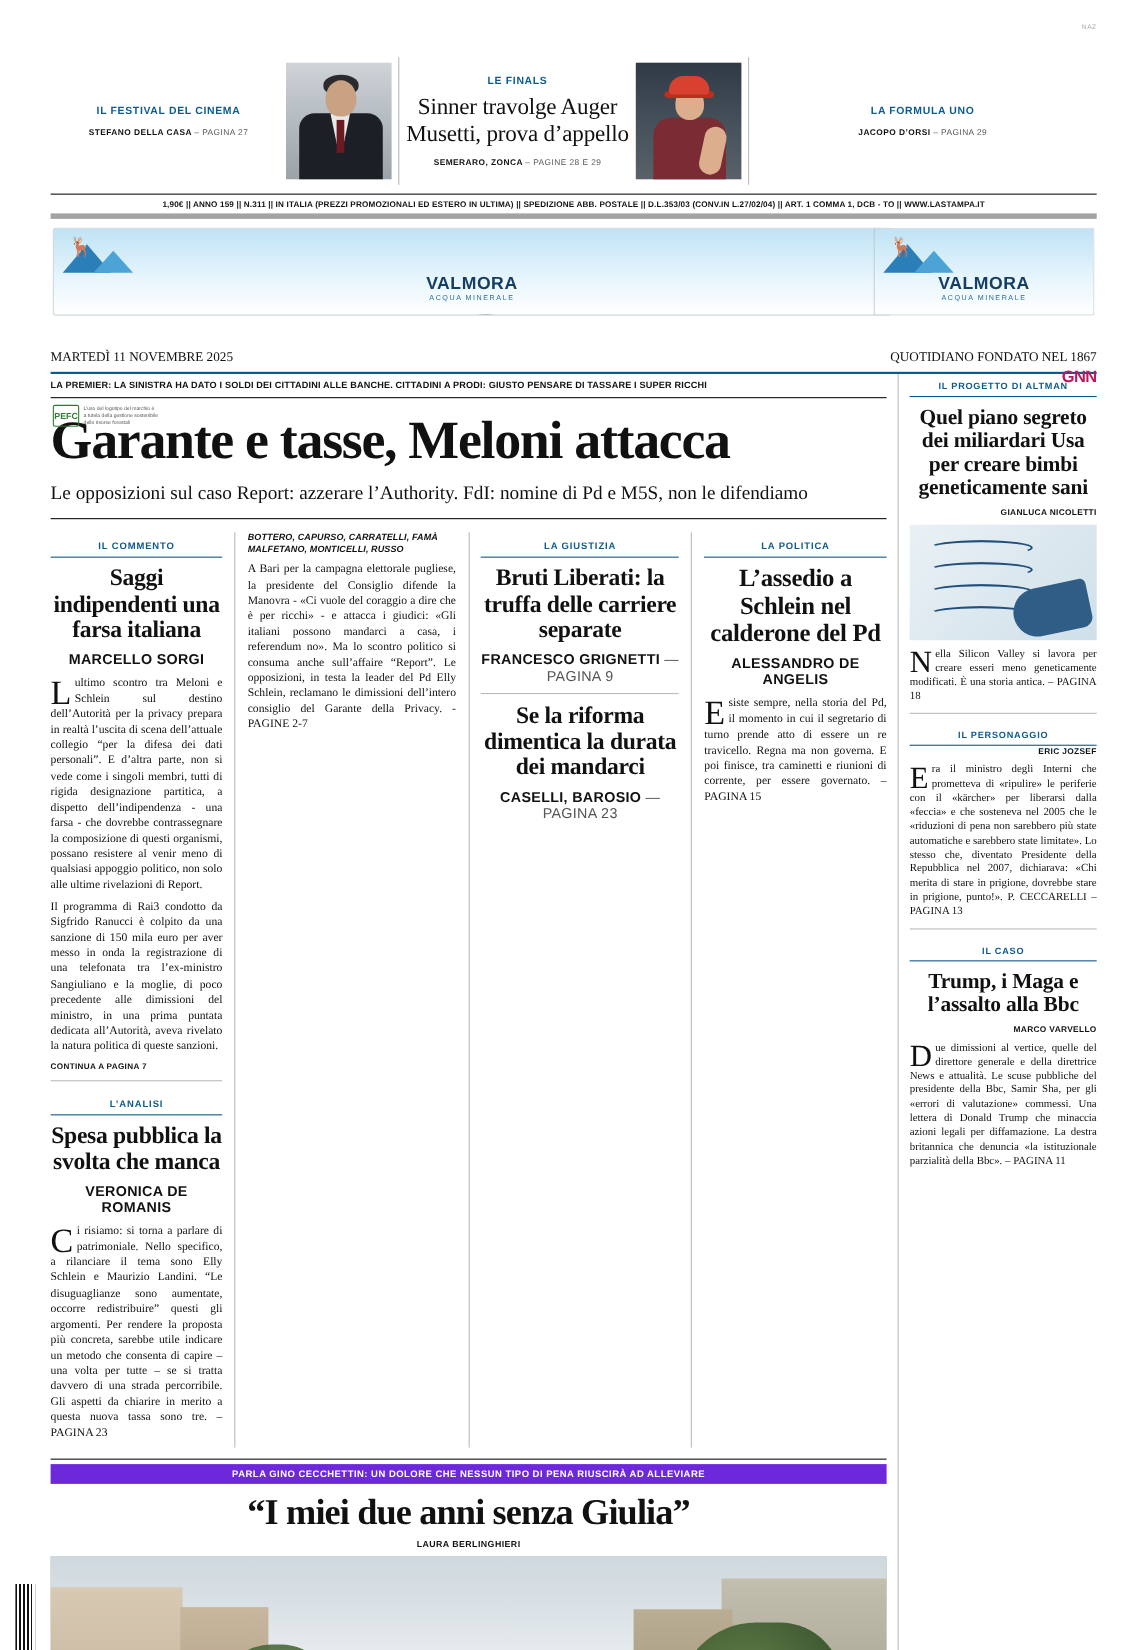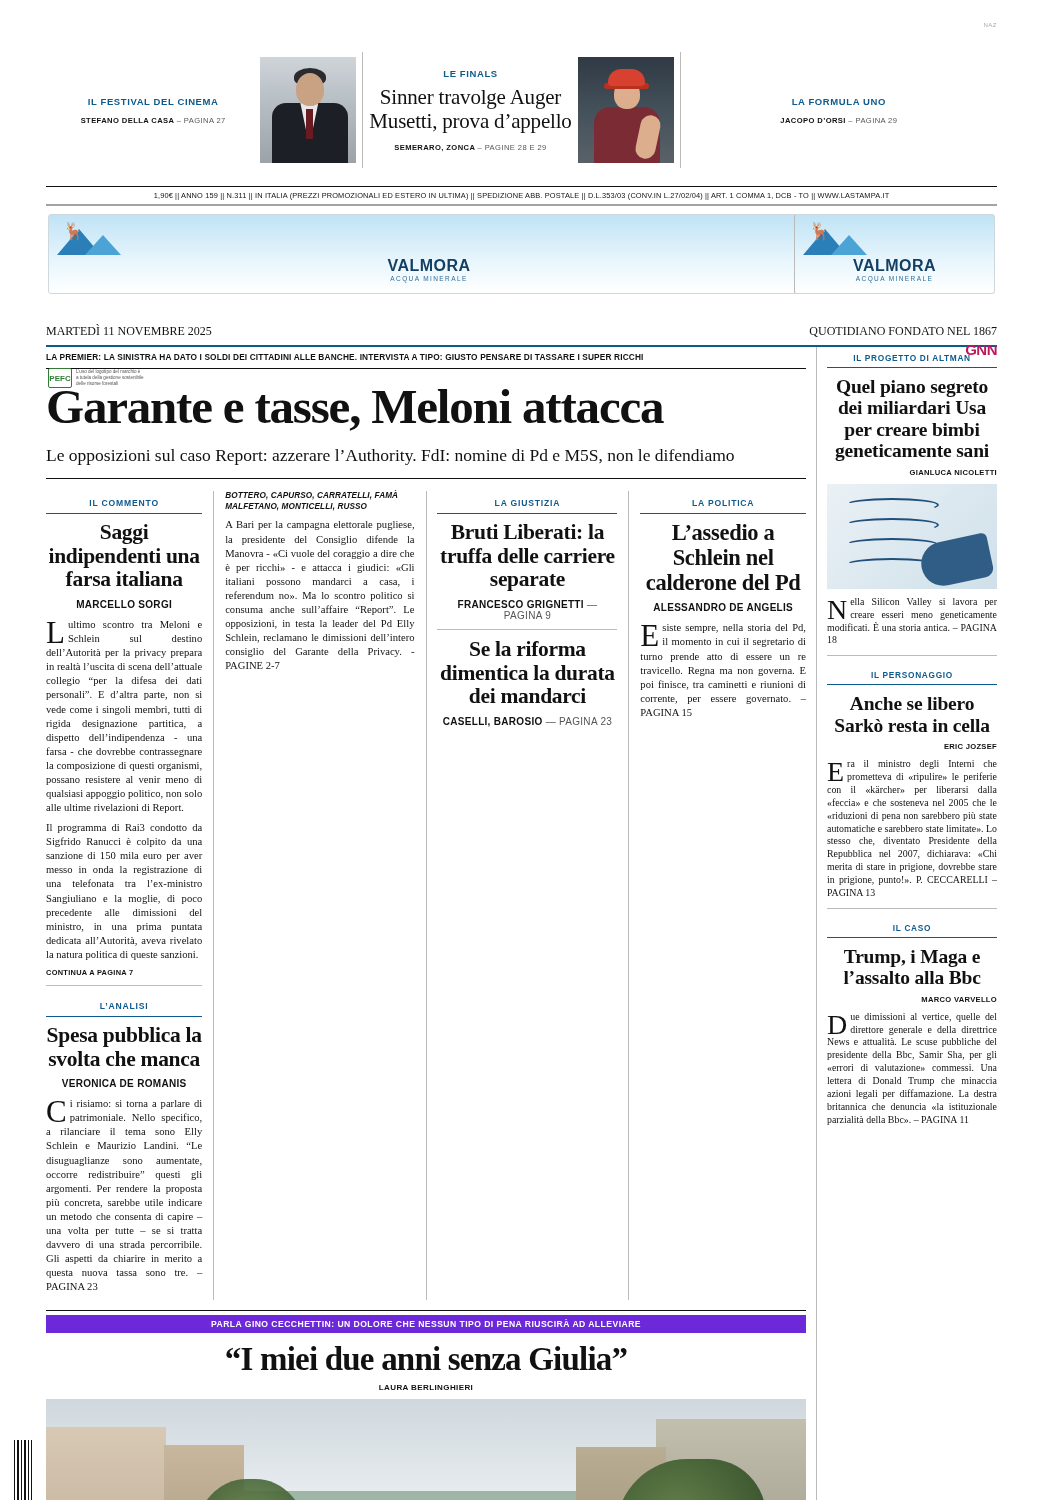--- a/index.html
+++ b/index.html
@@ -28,21 +28,21 @@
 
   
   .ph-sinner{background:linear-gradient(180deg,#2f3a44 0%,#46525c 55%,#5a6168 100%);}
   .ph-sinner .cap{position:absolute;left:30px;top:12px;width:37px;height:17px;border-radius:14px 14px 4px 4px;background:#d8402f;}
   .ph-sinner .visor{position:absolute;left:26px;top:26px;width:45px;height:6px;border-radius:3px;background:#b8311f;}
   .ph-sinner .face{position:absolute;left:36px;top:24px;width:26px;height:28px;border-radius:46%;background:#dcae8d;}
   .ph-sinner .torso{position:absolute;left:16px;top:50px;width:66px;height:58px;background:#7b2b33;border-radius:16px 16px 0 0;}
   .ph-sinner .arm{position:absolute;left:60px;top:58px;width:20px;height:44px;background:#dcae8d;border-radius:10px;transform:rotate(12deg);}
 
   
-  .infoline{margin:12px 46px 0 46px;border-top:1px solid #111;border-bottom:2px solid #a3a3a3;padding:4px 0;font-family:"Liberation Sans",sans-serif;font-size:7.4px;letter-spacing:.15px;text-align:center;color:#111;}
+  .infoline{margin:2px 46px 0 46px;border-top:1px solid #111;border-bottom:5px solid #a3a3a3;padding:4px 0;font-family:"Liberation Sans",sans-serif;font-size:7.4px;letter-spacing:.15px;text-align:center;color:#111;font-weight:bold;}
   .masthead{position:relative;margin:0 46px;height:118px;display:flex;align-items:center;justify-content:center;}
   .logo{font-family:"Liberation Serif",serif;font-weight:bold;font-size:82px;letter-spacing:-1px;line-height:1;}
   .valmora{position:absolute;top:8px;width:103px;height:78px;border-radius:3px;overflow:hidden;background:linear-gradient(180deg,#bfe3f5 0%,#e9f6fd 60%,#ffffff 100%);border:1px solid #cfd8dd;}
   .valmora.left{left:2px;}
   .valmora.right{right:2px;}
   .vm-mount{position:absolute;left:8px;top:14px;width:0;height:0;border-left:22px solid transparent;border-right:22px solid transparent;border-bottom:26px solid #2a7fb8;}
   .vm-mount2{position:absolute;left:36px;top:20px;width:0;height:0;border-left:18px solid transparent;border-right:18px solid transparent;border-bottom:20px solid #4ba3d6;}
   .vm-deer{position:absolute;left:14px;top:6px;font-size:17px;color:#7a5a37;}
   .vm-name{position:absolute;left:0;right:0;top:42px;text-align:center;font-family:"Liberation Sans",sans-serif;font-weight:bold;font-size:16px;color:#123f63;letter-spacing:.5px;}
   .vm-sub{position:absolute;left:0;right:0;top:60px;text-align:center;font-family:"Liberation Sans",sans-serif;font-size:6.5px;letter-spacing:1.4px;color:#2c6e9a;}
@@ -69,21 +69,21 @@
   .coldiv{width:1px;background:#bbb;}
   .c1{width:165px;}
   .c2{width:200px;}
   .c3{width:190px;}
   .c4{width:175px;}
 
   .kicker{text-align:center;font-family:"Liberation Sans",sans-serif;font-size:8.6px;font-weight:bold;letter-spacing:.8px;color:#0d5b8e;text-transform:uppercase;padding-top:7px;}
   .kicker-line{border-bottom:1px solid #0d5b8e;margin:5px 0 7px;}
   h2.sec{font-size:21.5px;line-height:1.1;text-align:center;letter-spacing:-.3px;margin:0 0 7px;}
   h2.sec.big{font-size:22.5px;}
-  .byline{text-align:center;font-family:"Liberation Sans",sans-serif;font-size:10px;font-weight:bold;letter-spacing:.3px;margin-bottom:8px;}
+  .byline{text-align:center;font-family:"Liberation Sans",sans-serif;font-size:13px;font-weight:bold;letter-spacing:.3px;margin-bottom:8px;}
   .byline .pg{font-weight:normal;color:#555;}
   p.body{font-size:10.6px;line-height:1.33;text-align:justify;margin:0 0 6px;hyphens:auto;}
   .dropcap{float:left;font-size:31px;line-height:26px;font-weight:normal;padding:2px 3px 0 0;font-family:"Liberation Serif",serif;}
   .cont{font-family:"Liberation Sans",sans-serif;font-size:7.4px;font-weight:bold;letter-spacing:.3px;margin-top:4px;}
   .toptag{font-family:"Liberation Sans",sans-serif;font-size:8.2px;font-weight:bold;line-height:1.3;letter-spacing:.1px;margin-bottom:6px;font-style:italic;}
   .smallrule{border-top:1px solid #bbb;margin:8px 0;}
 
   
   .feature{margin-top:10px;border-top:1px solid #111;}
   .feat-band{background:#6d28d9;color:#fff;font-family:"Liberation Sans",sans-serif;font-size:8.6px;font-weight:bold;letter-spacing:.45px;text-align:center;padding:4px 0;margin-top:4px;}
@@ -190,21 +190,21 @@
     <div class="pefc-logo">PEFC</div>
     <div class="pefc-txt">L’uso del logotipo del marchio è a tutela della gestione sostenibile delle risorse forestali</div>
   </div>
 
   <div class="rule-blue"></div>
 
   <div class="content">
 
     <div class="left">
 
-      <div class="overline">LA PREMIER: LA SINISTRA HA DATO I SOLDI DEI CITTADINI ALLE BANCHE. INTERVISTA A TIPO: GIUSTO PENSARE DI TASSARE I SUPER RICCHI</div>
+      <div class="overline">LA PREMIER: LA SINISTRA HA DATO I SOLDI DEI CITTADINI ALLE BANCHE. CITTADINI A PRODI: GIUSTO PENSARE DI TASSARE I SUPER RICCHI</div>
       <h1 class="main">Garante e tasse, Meloni attacca</h1>
       <div class="subhead">Le opposizioni sul caso Report: azzerare l’Authority. FdI: nomine di Pd e M5S, non le difendiamo</div>
 
       <div class="cols3">
 
         <div class="col c1">
           <div class="kicker">IL COMMENTO</div>
           <div class="kicker-line"></div>
           <h2 class="sec">Saggi indipendenti una farsa italiana</h2>
           <div class="byline">MARCELLO SORGI</div>
@@ -284,21 +284,20 @@
             </div>
           <div class="hand"></div>
         </div>
         <p class="rbody"><span class="rdrop">N</span><span>ella Silicon Valley si lavora per creare esseri meno geneticamente modificati. È una storia antica.</span> <span class="pg">– PAGINA 18</span></p>
       </div>
 
       <div class="smallrule"></div>
 
       <div>
         <div class="r-kicker">IL PERSONAGGIO</div>
-        <h2 class="rsec">Anche se libero Sarkò resta in cella</h2>
         <div class="r-by">ERIC JOZSEF</div>
         <p class="rbody"><span class="rdrop">E</span><span>ra il ministro degli Interni che prometteva di «ripulire» le periferie con il «kärcher» per liberarsi dalla «feccia» e che sosteneva nel 2005 che le «riduzioni di pena non sarebbero più state automatiche e sarebbero state limitate». Lo stesso che, diventato Presidente della Repubblica nel 2007, dichiarava: «Chi merita di stare in prigione, dovrebbe stare in prigione, punto!».</span> <span class="pg">P. CECCARELLI – PAGINA 13</span></p>
       </div>
 
       <div class="smallrule"></div>
 
       <div>
         <div class="r-kicker">IL CASO</div>
         <h2 class="rsec">Trump, i Maga e l’assalto alla Bbc</h2>
         <div class="r-by">MARCO VARVELLO</div>

